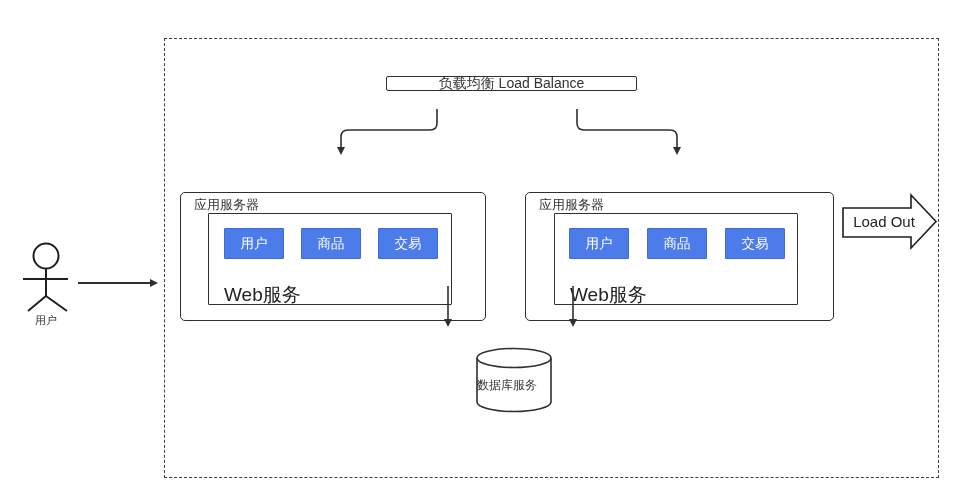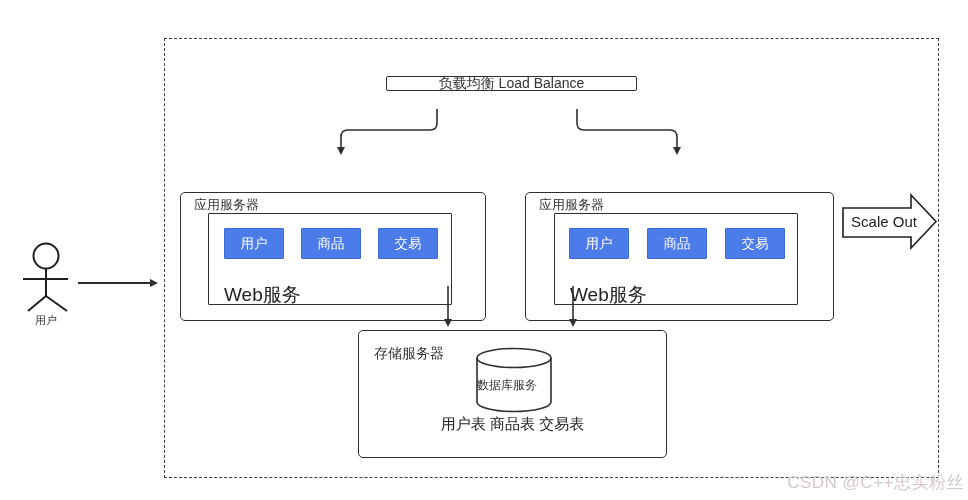--- a/index.html
+++ b/index.html
@@ -114,24 +114,19 @@
   <div class="abs app-server" style="left:525px;width:309px;">
     <div class="app-label">应用服务器</div>
     <div class="web-box" style="left:28px;">
       <div class="svc" style="left:14px;">用户</div>
       <div class="svc" style="left:92px;">商品</div>
       <div class="svc" style="left:170px;">交易</div>
       <div class="web-label">Web服务</div>
     </div>
   </div>
 
-  <div class="abs storage-box">
-    <div class="storage-label">存储服务器</div>
-    <div class="tables-label">用户表 商品表 交易表</div>
-  </div>
 
   <div class="abs db-label">数据库服务</div>
-  <div class="abs scaleout-label">Scale Out</div>
+  <div class="abs scaleout-label">Load Out</div>
   <div class="abs user-label">用户</div>
 
-  <div class="abs watermark">CSDN @C++忠实粉丝</div>
 
 </div>
 
 </body></html>

